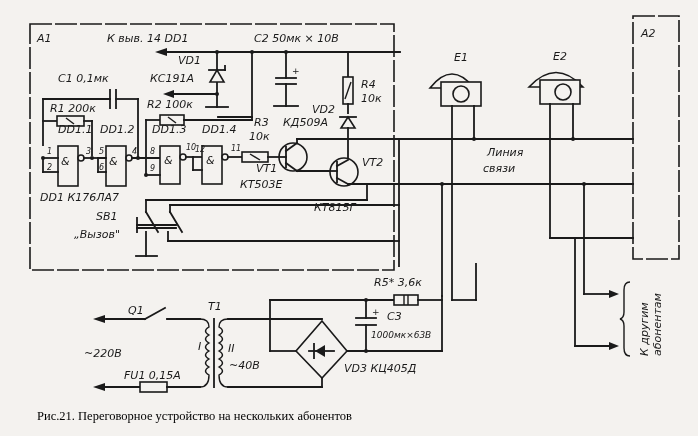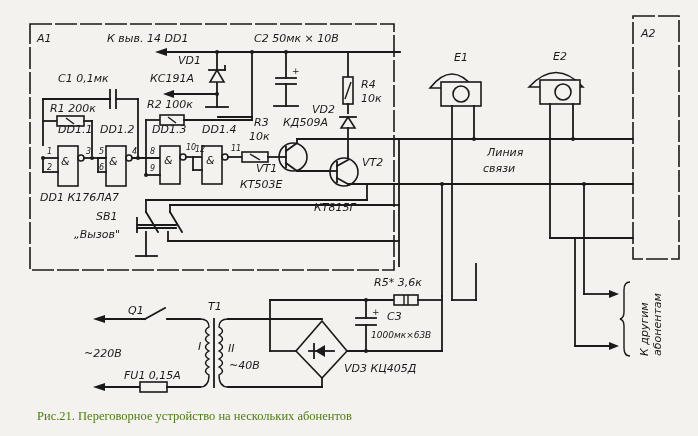--- a/index.html
+++ b/index.html
@@ -325,13 +325,13 @@
     <line class="wt" x1="408" y1="295" x2="408" y2="305"></line>
     <line class="w" x1="418" y1="300" x2="442" y2="300"></line>
     <line class="w" x1="442" y1="296" x2="442" y2="351"></line>
   </g>
 
   <line class="w" x1="452" y1="300" x2="476" y2="300"></line>
   <line class="w" x1="476" y1="264" x2="476" y2="300"></line>
 
 </svg>
 
-<div style="position:absolute; left:37px; top:409px; font-family:'Liberation Serif', serif; font-size:12.5px; color:#4d7c0f; white-space:nowrap;">Рис.21. Переговорное устройство на нескольких абонентов</div>
+<div style="position:absolute; left:37px; top:409px; font-family:'Liberation Serif', serif; font-size:12.5px; color:#000000; white-space:nowrap;">Рис.21. Переговорное устройство на нескольких абонентов</div>
 
 </body></html>

